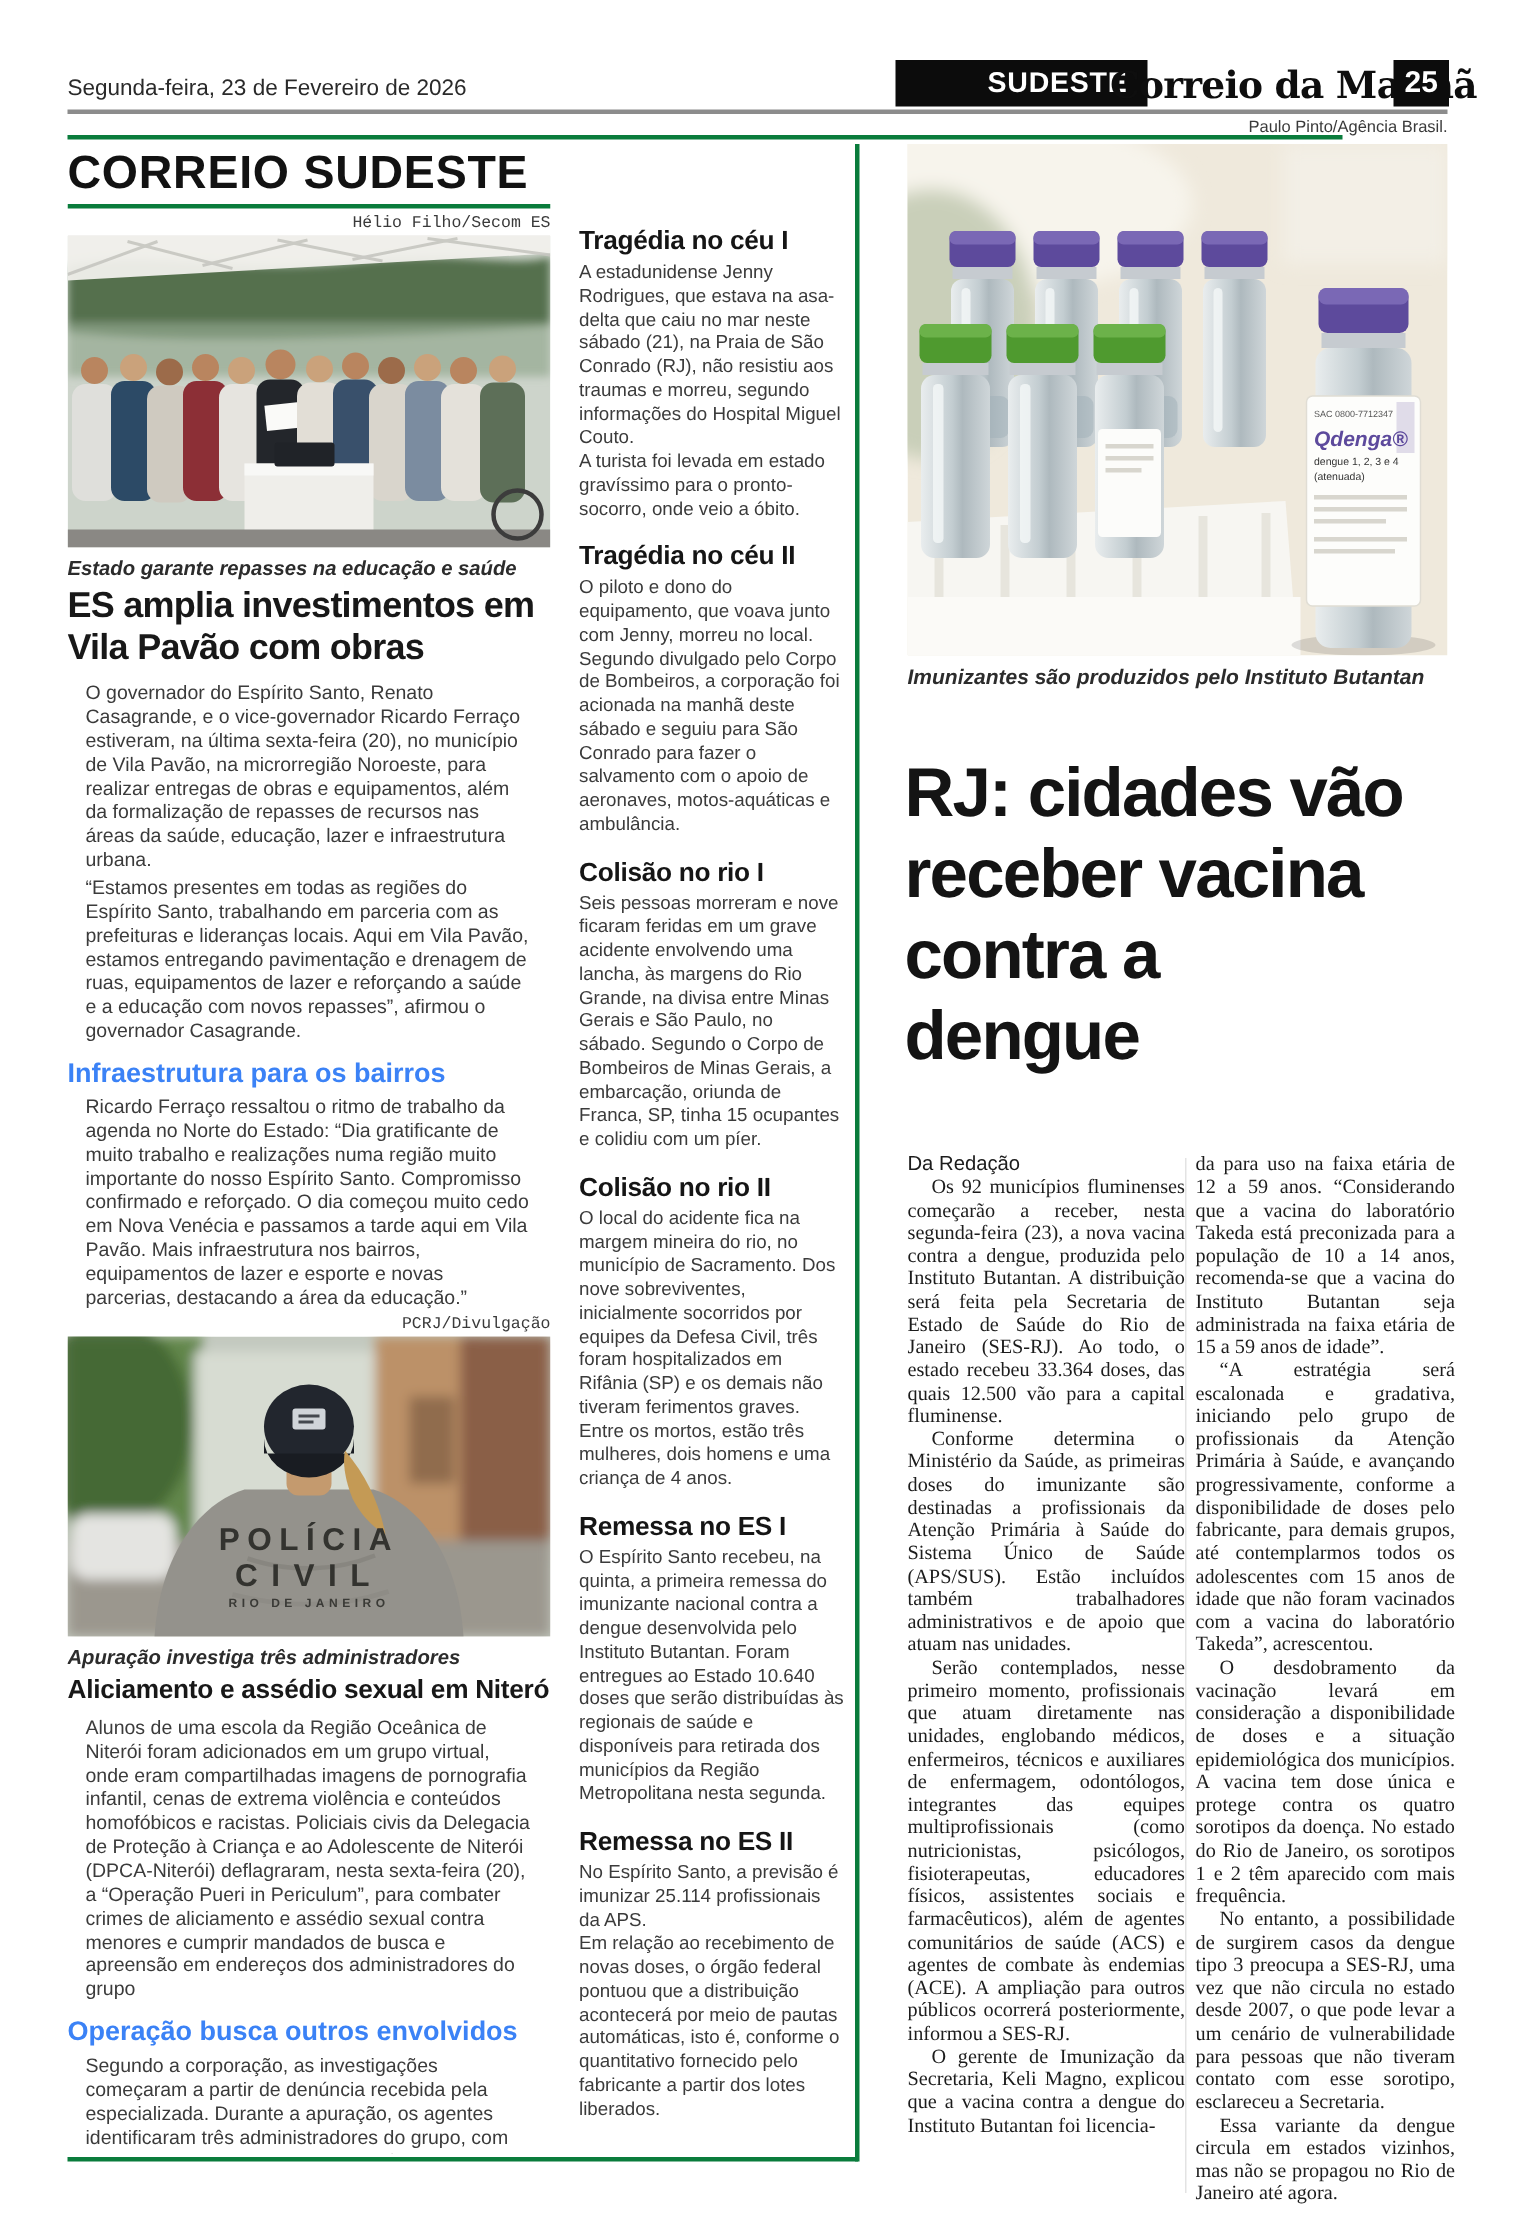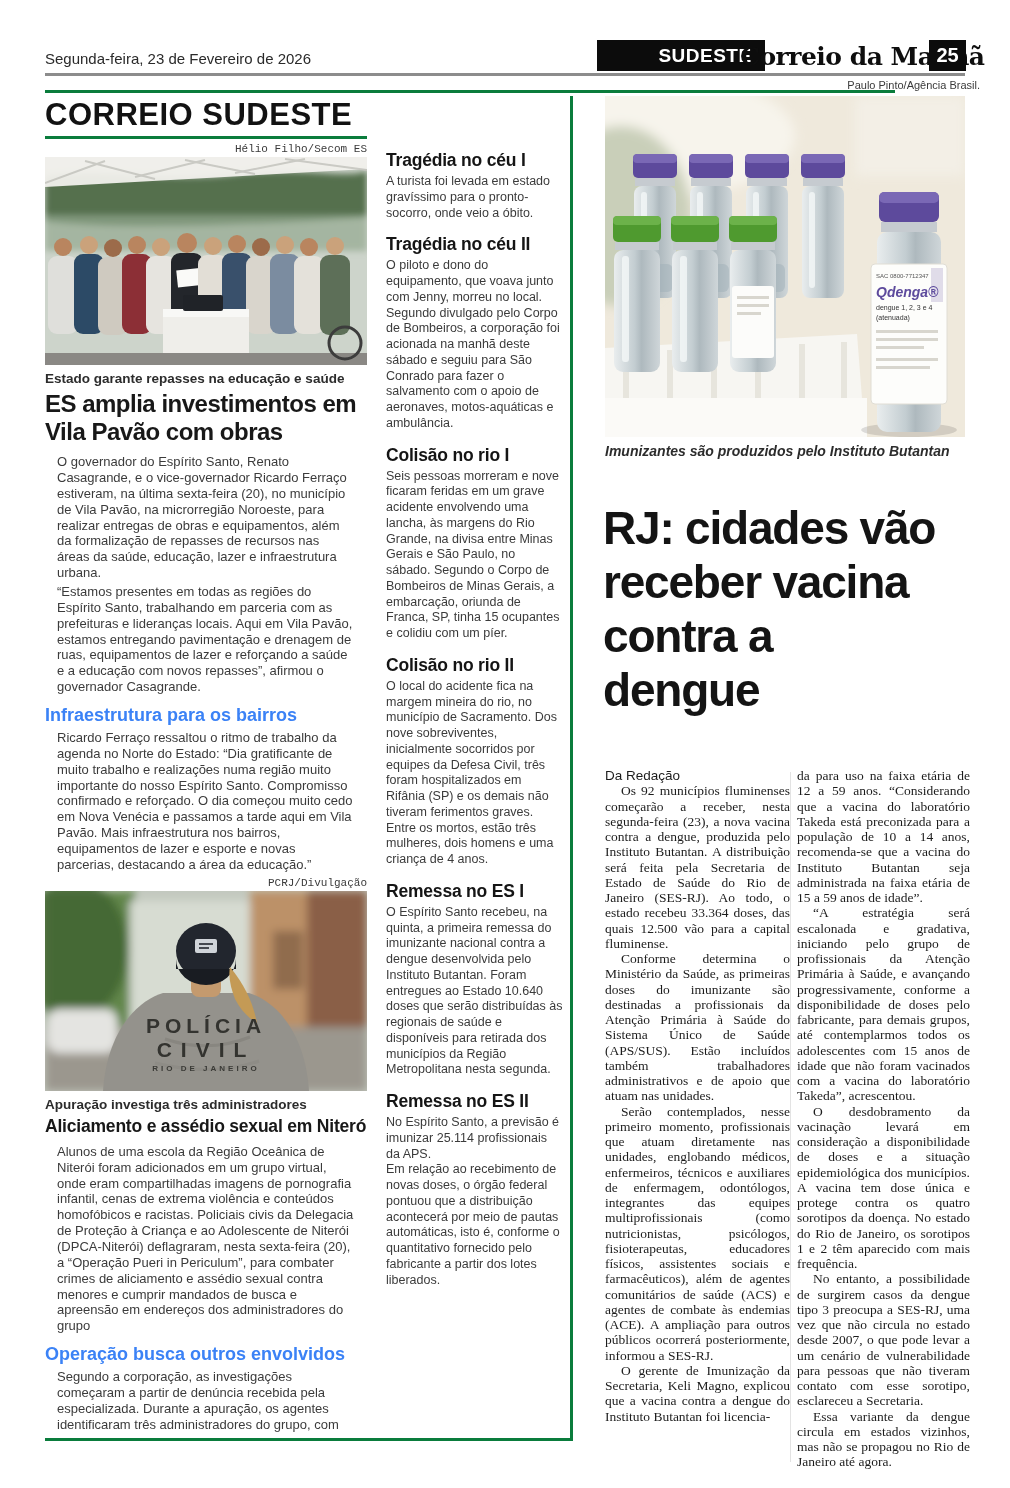--- a/index.html
+++ b/index.html
@@ -9,32 +9,32 @@
   
   .date{position:absolute;left:45px;top:50px;font-size:15px;color:#2a2a2a;}
   .rule-gray{position:absolute;left:45px;top:73px;width:920px;height:3px;background:#8c8c8c;}
   .section-badge{position:absolute;left:597px;top:40px;width:120px;height:31px;background:#0c0c0c;
         color:#fff;font-weight:700;font-size:19px;display:flex;align-items:center;justify-content:center;letter-spacing:.5px;padding-left:48px;}
   .masthead{position:absolute;left:740px;top:42px;width:185px;text-align:right;white-space:nowrap;
         font-family:"DejaVu Serif",serif;font-weight:700;font-size:25px;letter-spacing:-.5px;color:#0e0e0e;}
   .page-num{position:absolute;left:929px;top:40px;width:37px;height:31px;background:#0c0c0c;color:#fff;
         font-weight:700;font-size:20px;display:flex;align-items:center;justify-content:center;}
   .credit{font-size:11px;color:#3a3a3a;}
-  .credit-topright{position:absolute;right:30px;top:79px;}
+  .credit-topright{position:absolute;right:45px;top:79px;}
   .rule-green-top{position:absolute;left:45px;top:90px;width:850px;height:3px;background:#0a7c3c;}
   .rule-green-bottom{position:absolute;left:45px;top:1438px;width:527px;height:3px;background:#0a7c3c;}
   .rule-green-vert{position:absolute;left:570px;top:96px;width:3px;height:1345px;background:#0a7c3c;}
   .rule-light-vert{position:absolute;left:790px;top:772px;width:1px;height:690px;background:#e3e3e3;}
 
   
   .col-left{position:absolute;left:45px;top:97px;width:322px;height:1339px;overflow:hidden;}
   .col-left h1{margin:0;font-size:31px;font-weight:700;letter-spacing:.5px;color:#121212;}
   .green-underline{height:3px;background:#0a7c3c;margin-top:3px;}
   .credit-row{text-align:right;margin:4px 0 2px;font-family:Liberation Mono, monospace;}
-  .caption{font-weight:700;font-size:13.5px;color:#2c2c2c;margin:6px 0 4px;}
+  .caption{font-style:italic;font-weight:700;font-size:13.5px;color:#2c2c2c;margin:6px 0 4px;}
   .headline-1{margin:3px 0 8px;font-size:24px;line-height:1.17;font-weight:700;letter-spacing:-.5px;color:#181818;}
   .headline-2{margin:3px 0 7px;font-size:17.5px;font-weight:700;letter-spacing:-.2px;color:#181818;white-space:nowrap;}
   .sans-body p{margin:0 12px 3px;font-size:13px;line-height:1.22;color:#3b3b3b;}
   .subhead-sm{margin:10px 0 4px;font-size:18px;font-weight:700;color:#3b82f6;}
   .photo{display:block;width:322px;}
 
   
   .col-mid{position:absolute;left:386px;top:150px;width:177px;height:1286px;overflow:hidden;}
   .brief{margin-bottom:13px;}
   .brief h3{margin:0 0 3px;font-size:17.5px;font-weight:700;color:#151515;letter-spacing:-.2px;}
@@ -183,20 +183,21 @@
     </div>
     <h3 class="subhead-sm">Operação busca outros envolvidos</h3>
     <div class="sans-body">
       <p>Segundo a corporação, as investigações começaram a partir de denúncia recebida pela especializada. Durante a apuração, os agentes identificaram três administradores do grupo, com mais de 500 integrantes, que são alvos dos mandados de busca e apreensão cumpridos nesta sexta. A operação busca reunir novas provas e identificar outros possíveis envolvidos.</p>
     </div>
   </div>
 
   <div class="col-mid">
     <section class="brief">
       <h3>Tragédia no céu I</h3>
+      <p>A estadunidense Jenny Rodrigues, que estava na asa-delta que caiu no mar neste sábado (21), na Praia de São Conrado (RJ), não resistiu aos traumas e morreu, segundo informações do Hospital Miguel Couto.</p>
       <p>A turista foi levada em estado gravíssimo para o pronto-socorro, onde veio a óbito.</p>
     </section>
     <section class="brief">
       <h3>Tragédia no céu II</h3>
       <p>O piloto e dono do equipamento, que voava junto com Jenny, morreu no local. Segundo divulgado pelo Corpo de Bombeiros, a corporação foi acionada na manhã deste sábado e seguiu para São Conrado para fazer o salvamento com o apoio de aeronaves, motos-aquáticas e ambulância.</p>
     </section>
     <section class="brief">
       <h3>Colisão no rio I</h3>
       <p>Seis pessoas morreram e nove ficaram feridas em um grave acidente envolvendo uma lancha, às margens do Rio Grande, na divisa entre Minas Gerais e São Paulo, no sábado. Segundo o Corpo de Bombeiros de Minas Gerais, a embarcação, oriunda de Franca, SP, tinha 15 ocupantes e colidiu com um píer.</p>
     </section>

